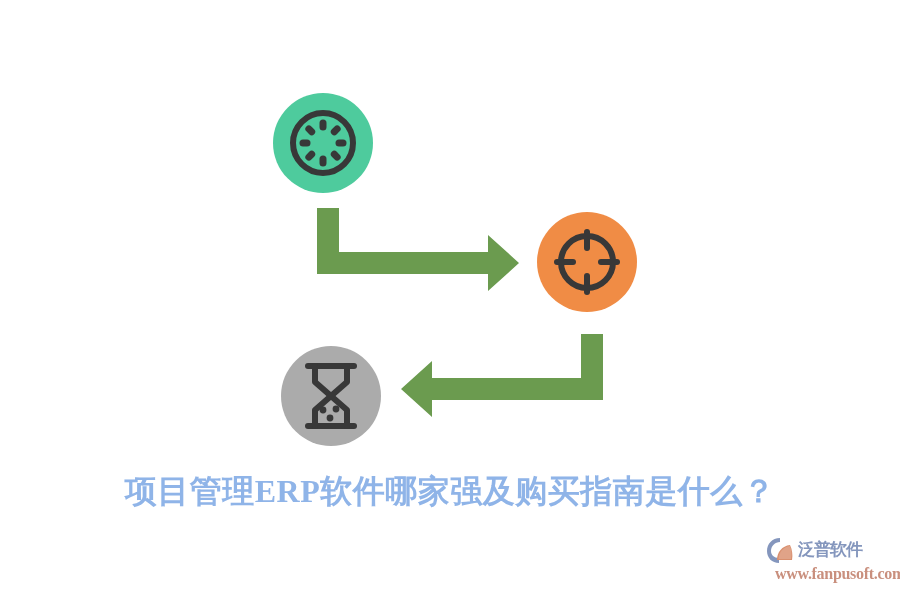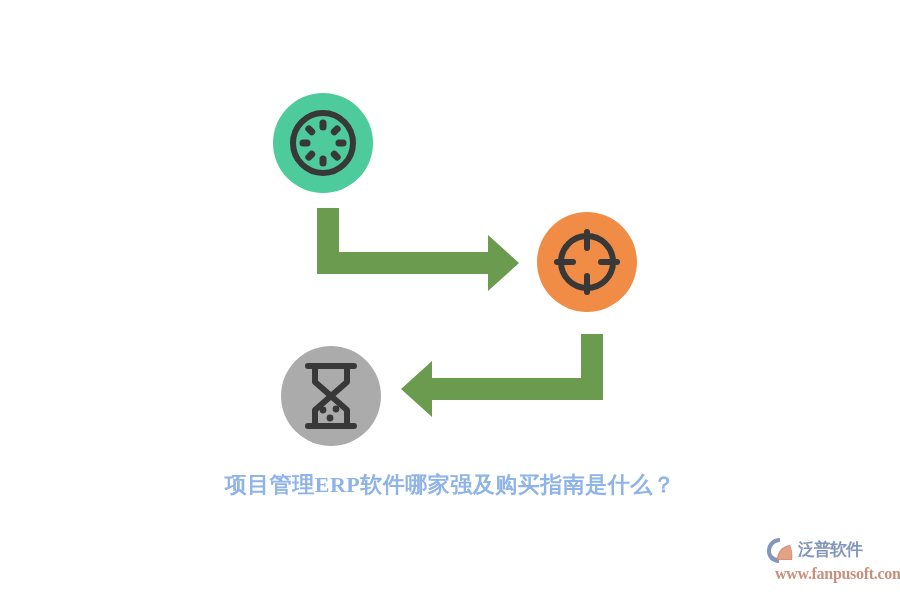--- a/index.html
+++ b/index.html
@@ -64,21 +64,21 @@
   }
 
   
   #title {
     position: absolute;
     left: 0;
     top: 470px;
     width: 900px;
     text-align: center;
     font-family: "Liberation Serif", "DejaVu Serif", serif;
-    font-size: 22px;
+    font-size: 32px;
     font-weight: 700;
     letter-spacing: 0.5px;
     color: #8fb4e8;
     white-space: nowrap;
   }
 
   
   #watermark {
     position: absolute;
     left: 766px;

